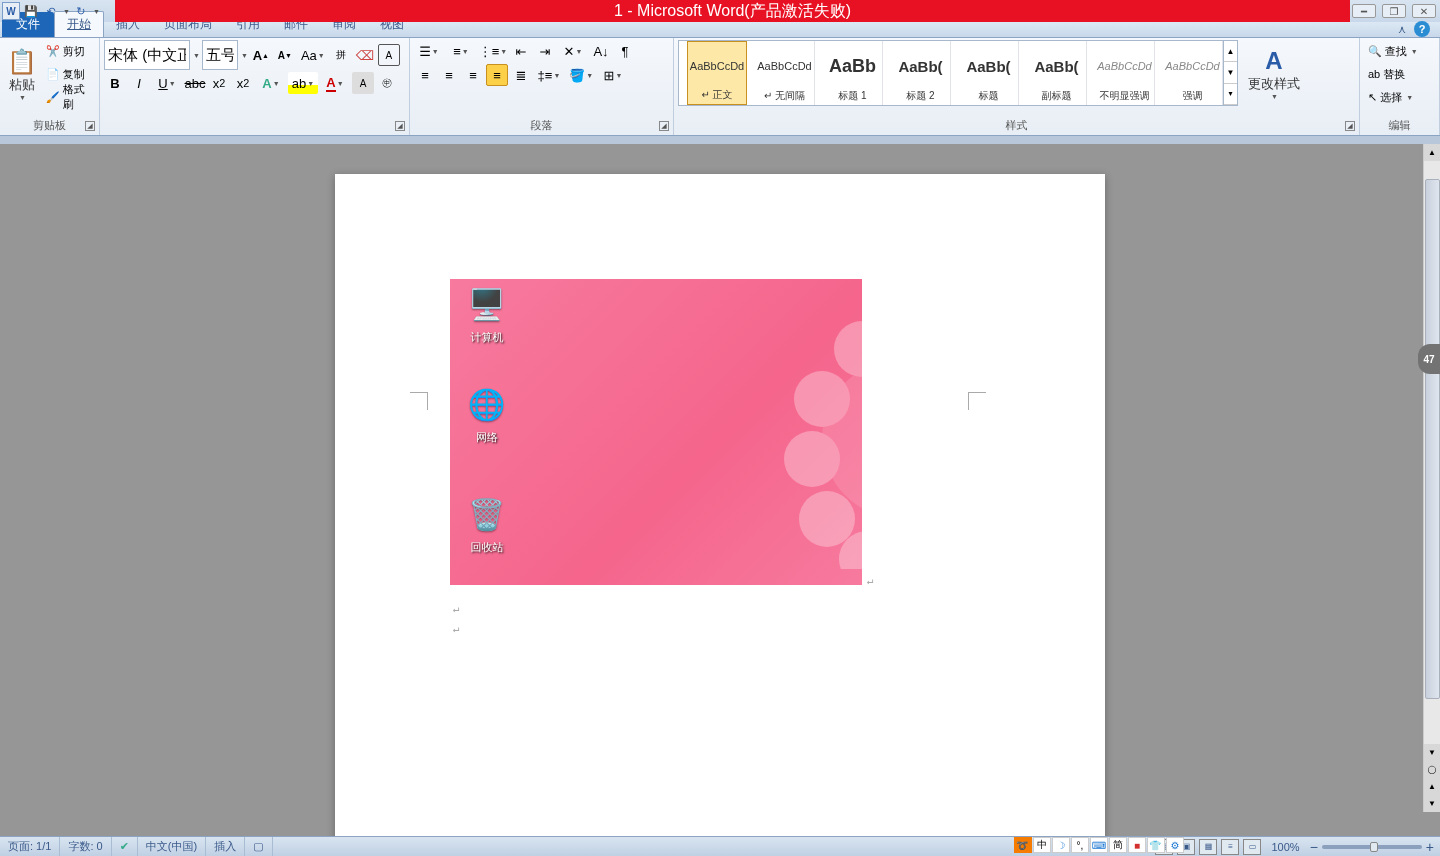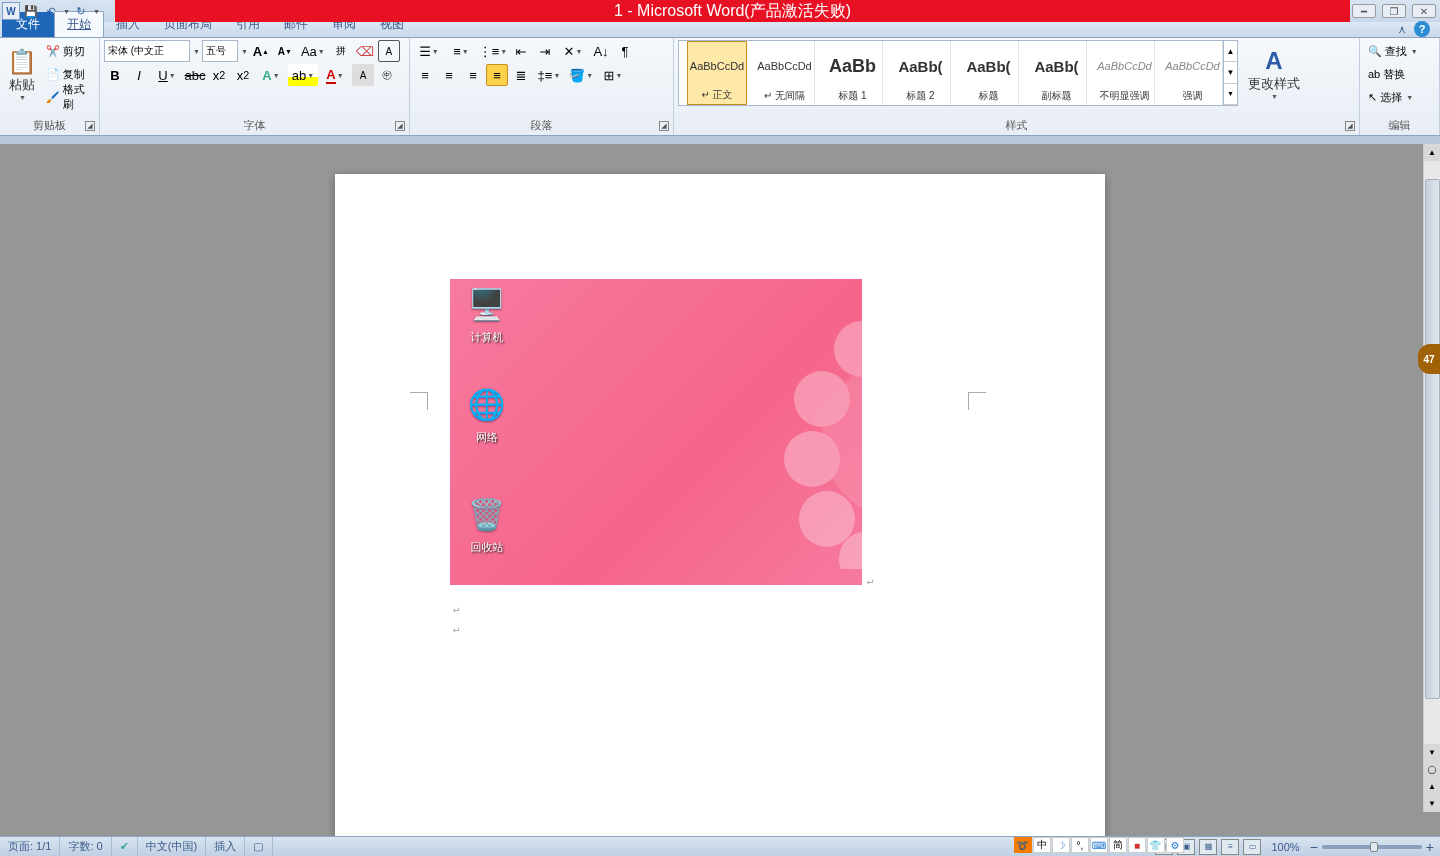--- a/index.html
+++ b/index.html
@@ -30,21 +30,21 @@
 .group-body { display: flex; gap: 2px; }
 
 .big-btn { display: flex; flex-direction: column; align-items: center; justify-content: center; padding: 2px 4px; cursor: pointer; min-width: 36px; }
 .big-btn .icon { font-size: 24px; }
 .big-btn .label { font-size: 13px; color: #333; }
 
 .small-btn-col { display: flex; flex-direction: column; gap: 1px; }
 .small-btn { display: flex; align-items: center; gap: 3px; padding: 2px 4px; cursor: pointer; font-size: 11px; height: 22px; }
 
 .font-row { display: flex; gap: 2px; align-items: center; margin-bottom: 2px; }
-.font-select { height: 22px; border: 1px solid #a8b8cc; background: #fff; font-size: 10px; padding: 0 3px; }
+.font-select { height: 30px; border: 1px solid #a8b8cc; background: #fff; font-size: 15px; padding: 0 3px; }
 .icon-btn { width: 22px; height: 22px; display: flex; align-items: center; justify-content: center; cursor: pointer; border-radius: 2px; font-size: 13px; }
 .icon-btn.active { background: #fcd049; border: 1px solid #c89020; }
 .icon-btn.wide { width: 30px; }
 
 
 .styles-gallery { display: flex; height: 66px; border: 1px solid #a8b8cc; background: #fff; }
 .style-item { width: 60px; display: flex; flex-direction: column; align-items: center; justify-content: center; border-right: 1px solid #e0e4ea; cursor: pointer; padding: 2px; margin-left: 8px; }
 .style-item.active { background: #fde8a8; border: 1px solid #c89020; }
 .style-preview { font-size: 11px; color: #333; flex: 1; display: flex; align-items: center; }
 .style-preview.big { font-size: 18px; font-weight: bold; }
@@ -66,21 +66,21 @@
 .desktop-icon { position: absolute; display: flex; flex-direction: column; align-items: center; width: 50px; cursor: pointer; }
 .desktop-icon .ico { font-size: 30px; text-shadow: 0 1px 2px rgba(0,0,0,0.4); }
 .desktop-icon .lbl { color: #fff; font-size: 11px; text-shadow: 1px 1px 2px #000; margin-top: 8px; white-space: nowrap; }
 .para-mark { position: absolute; color: #aaa; font-size: 11px; font-family: monospace; }
 
 
 .vscroll { position: absolute; right: 0; top: 0; bottom: 24px; width: 17px; background: #e8e8e8; border-left: 1px solid #ccc; }
 .vscroll-btn { height: 17px; background: #d8d8d8; display: flex; align-items: center; justify-content: center; font-size: 8px; cursor: pointer; }
 .vscroll-thumb { position: absolute; top: 35px; width: 15px; left: 1px; height: 520px; background: linear-gradient(90deg, #c8d0dc, #e0e6ee); border: 1px solid #a8b0bc; border-radius: 2px; cursor: pointer; }
 .vscroll-bottom { position: absolute; bottom: 0; width: 100%; }
-.sidebar-badge { position: absolute; right: 0; top: 200px; width: 22px; height: 30px; background: #a16207; border-radius: 12px 0 0 12px; color: #fff; display: flex; align-items: center; justify-content: center; font-size: 10px; font-weight: bold; cursor: pointer; }
+.sidebar-badge { position: absolute; right: 0; top: 200px; width: 22px; height: 30px; background: #737373; border-radius: 12px 0 0 12px; color: #fff; display: flex; align-items: center; justify-content: center; font-size: 10px; font-weight: bold; cursor: pointer; }
 .sidebar-tab { position: absolute; right: 0; top: 0; width: 17px; height: 17px; background: #d8e0ea; border: 1px solid #aaa; font-size: 9px; display: flex; align-items: center; justify-content: center; }
 
 
 .statusbar { position: absolute; bottom: 0; left: 0; right: 0; height: 20px; background: linear-gradient(#d8e4f0, #c0d0e4); border-top: 1px solid #8ba4c4; display: flex; align-items: center; font-size: 11px; color: #3a5a8a; }
 .status-seg { padding: 0 8px; border-right: 1px solid #a8bcd4; height: 100%; display: flex; align-items: center; cursor: pointer; }
 .status-right { margin-left: auto; display: flex; align-items: center; gap: 4px; padding-right: 6px; }
 .zoom-slider { width: 100px; height: 4px; background: #8aa0bc; position: relative; border-radius: 2px; }
 .zoom-thumb { position: absolute; left: 48px; top: -3px; width: 8px; height: 10px; background: #e0e8f0; border: 1px solid #888; border-radius: 2px; cursor: pointer; }
 .view-btn { width: 18px; height: 16px; border: 1px solid #888; background: #e0e8f0; font-size: 8px; display: flex; align-items: center; justify-content: center; cursor: pointer; }
 .ime-bar { position: absolute; right: 256px; bottom: 2px; height: 18px; display: flex; gap: 1px; z-index: 5; align-items: center; }
@@ -194,21 +194,20 @@
           <span class="dd">▼</span>
         </div>
       <div class="icon-btn wide" style="background:linear-gradient(#fff 60%,#ff0 60%);">ab<span class="dd">▼</span></div>
       <div class="icon-btn wide" style="color:#c00;">
           <b style="border-bottom:2px solid #c00;">A</b>
           <span class="dd">▼</span>
         </div>
       <div class="icon-btn" style="background:#ddd;font-size:10px;">A</div>
       <div class="icon-btn" style="font-size:10px;">㊥</div>
     </div>
-    <div class="group-label">字体</div>
     <div class="group-launcher">◢</div>
   </div>
 
   <div class="group" style="width:264px;">
     <div class="font-row">
       <div class="icon-btn wide">☰<span class="dd">▼</span></div>
       <div class="icon-btn wide">≡<span class="dd">▼</span></div>
       <div class="icon-btn wide">⋮≡<span class="dd">▼</span></div>
       <div class="icon-btn">⇤</div>
       <div class="icon-btn">⇥</div>

